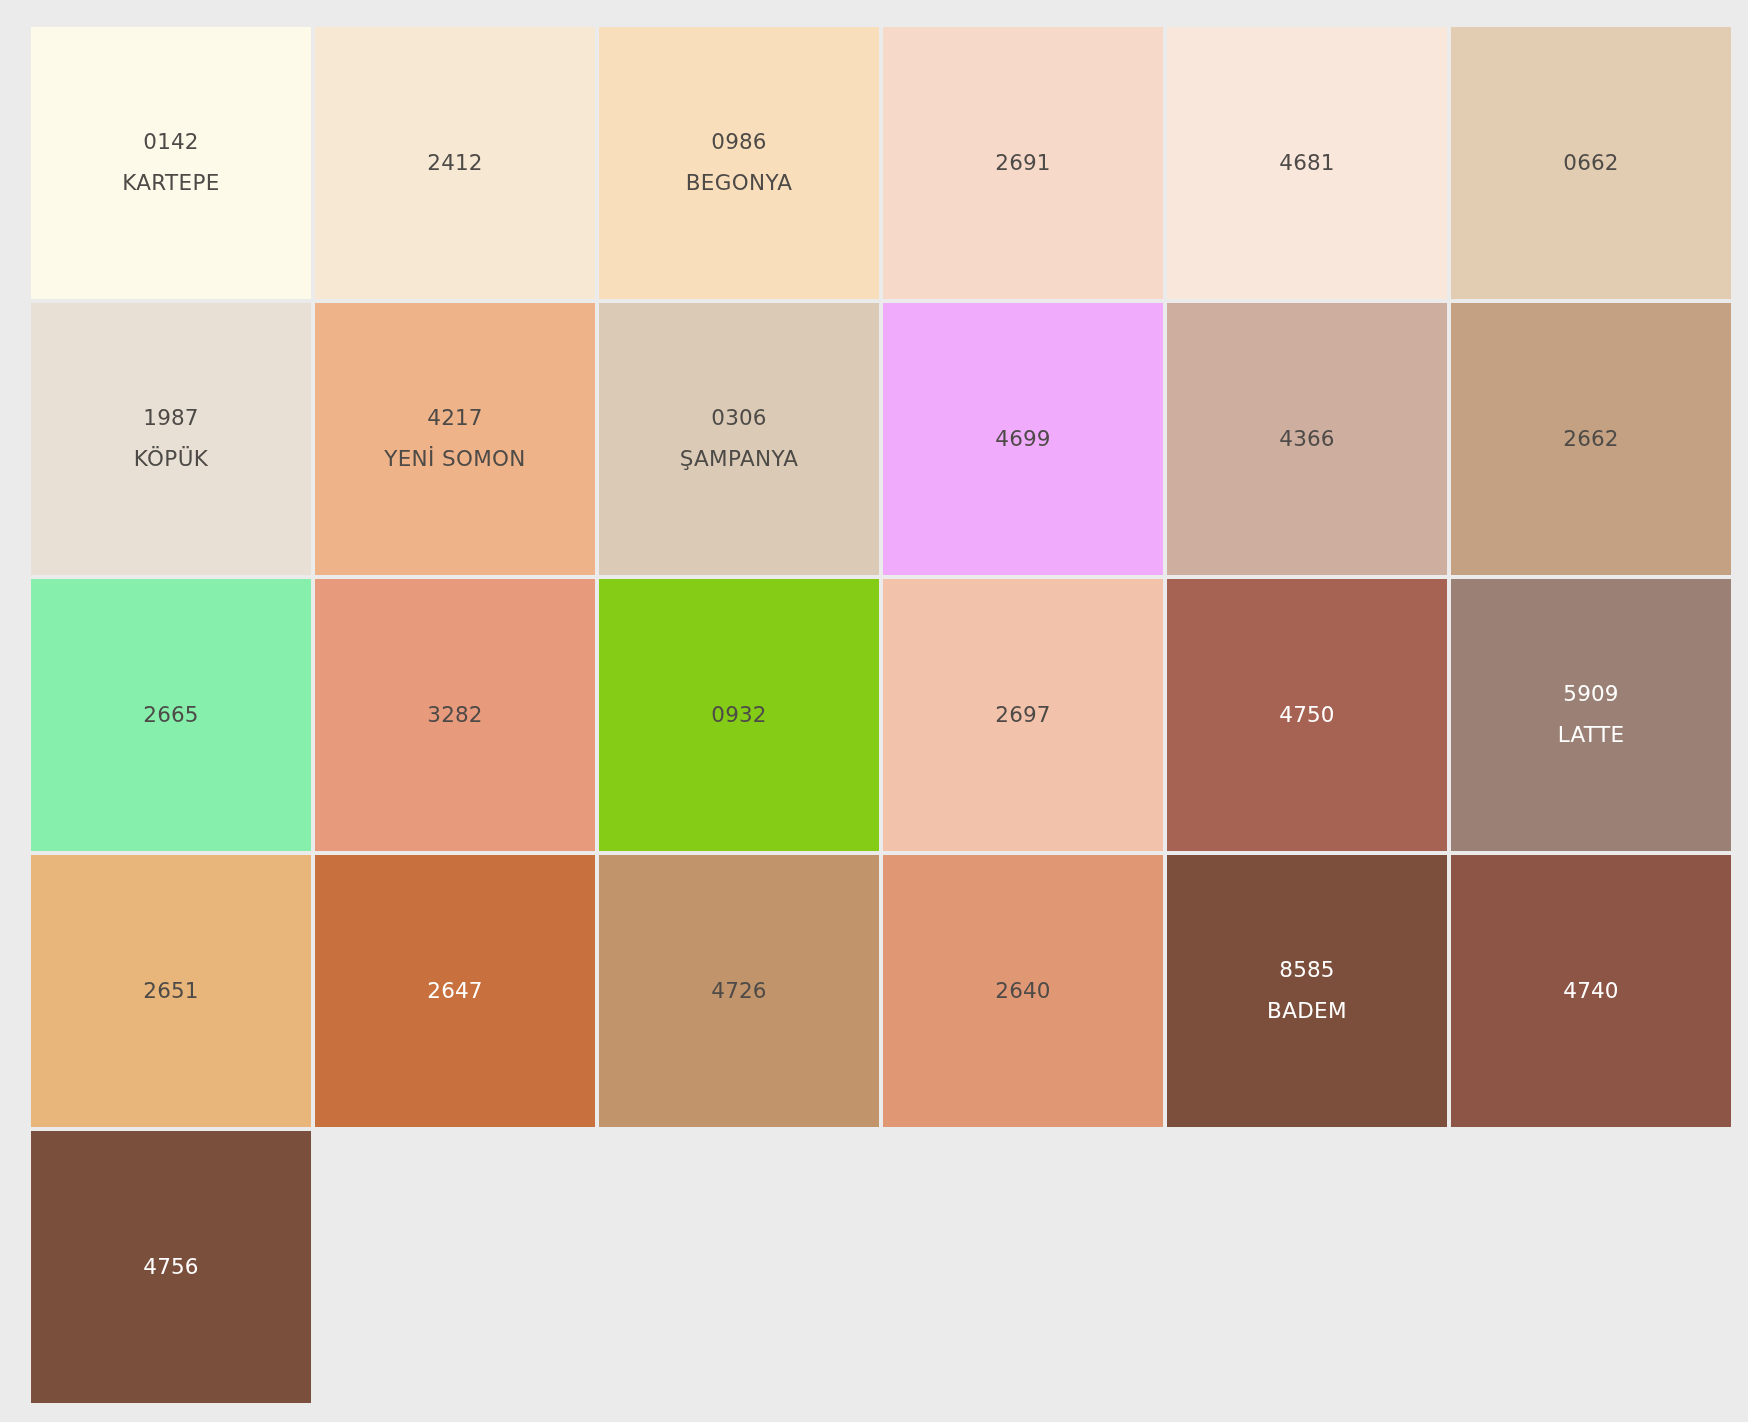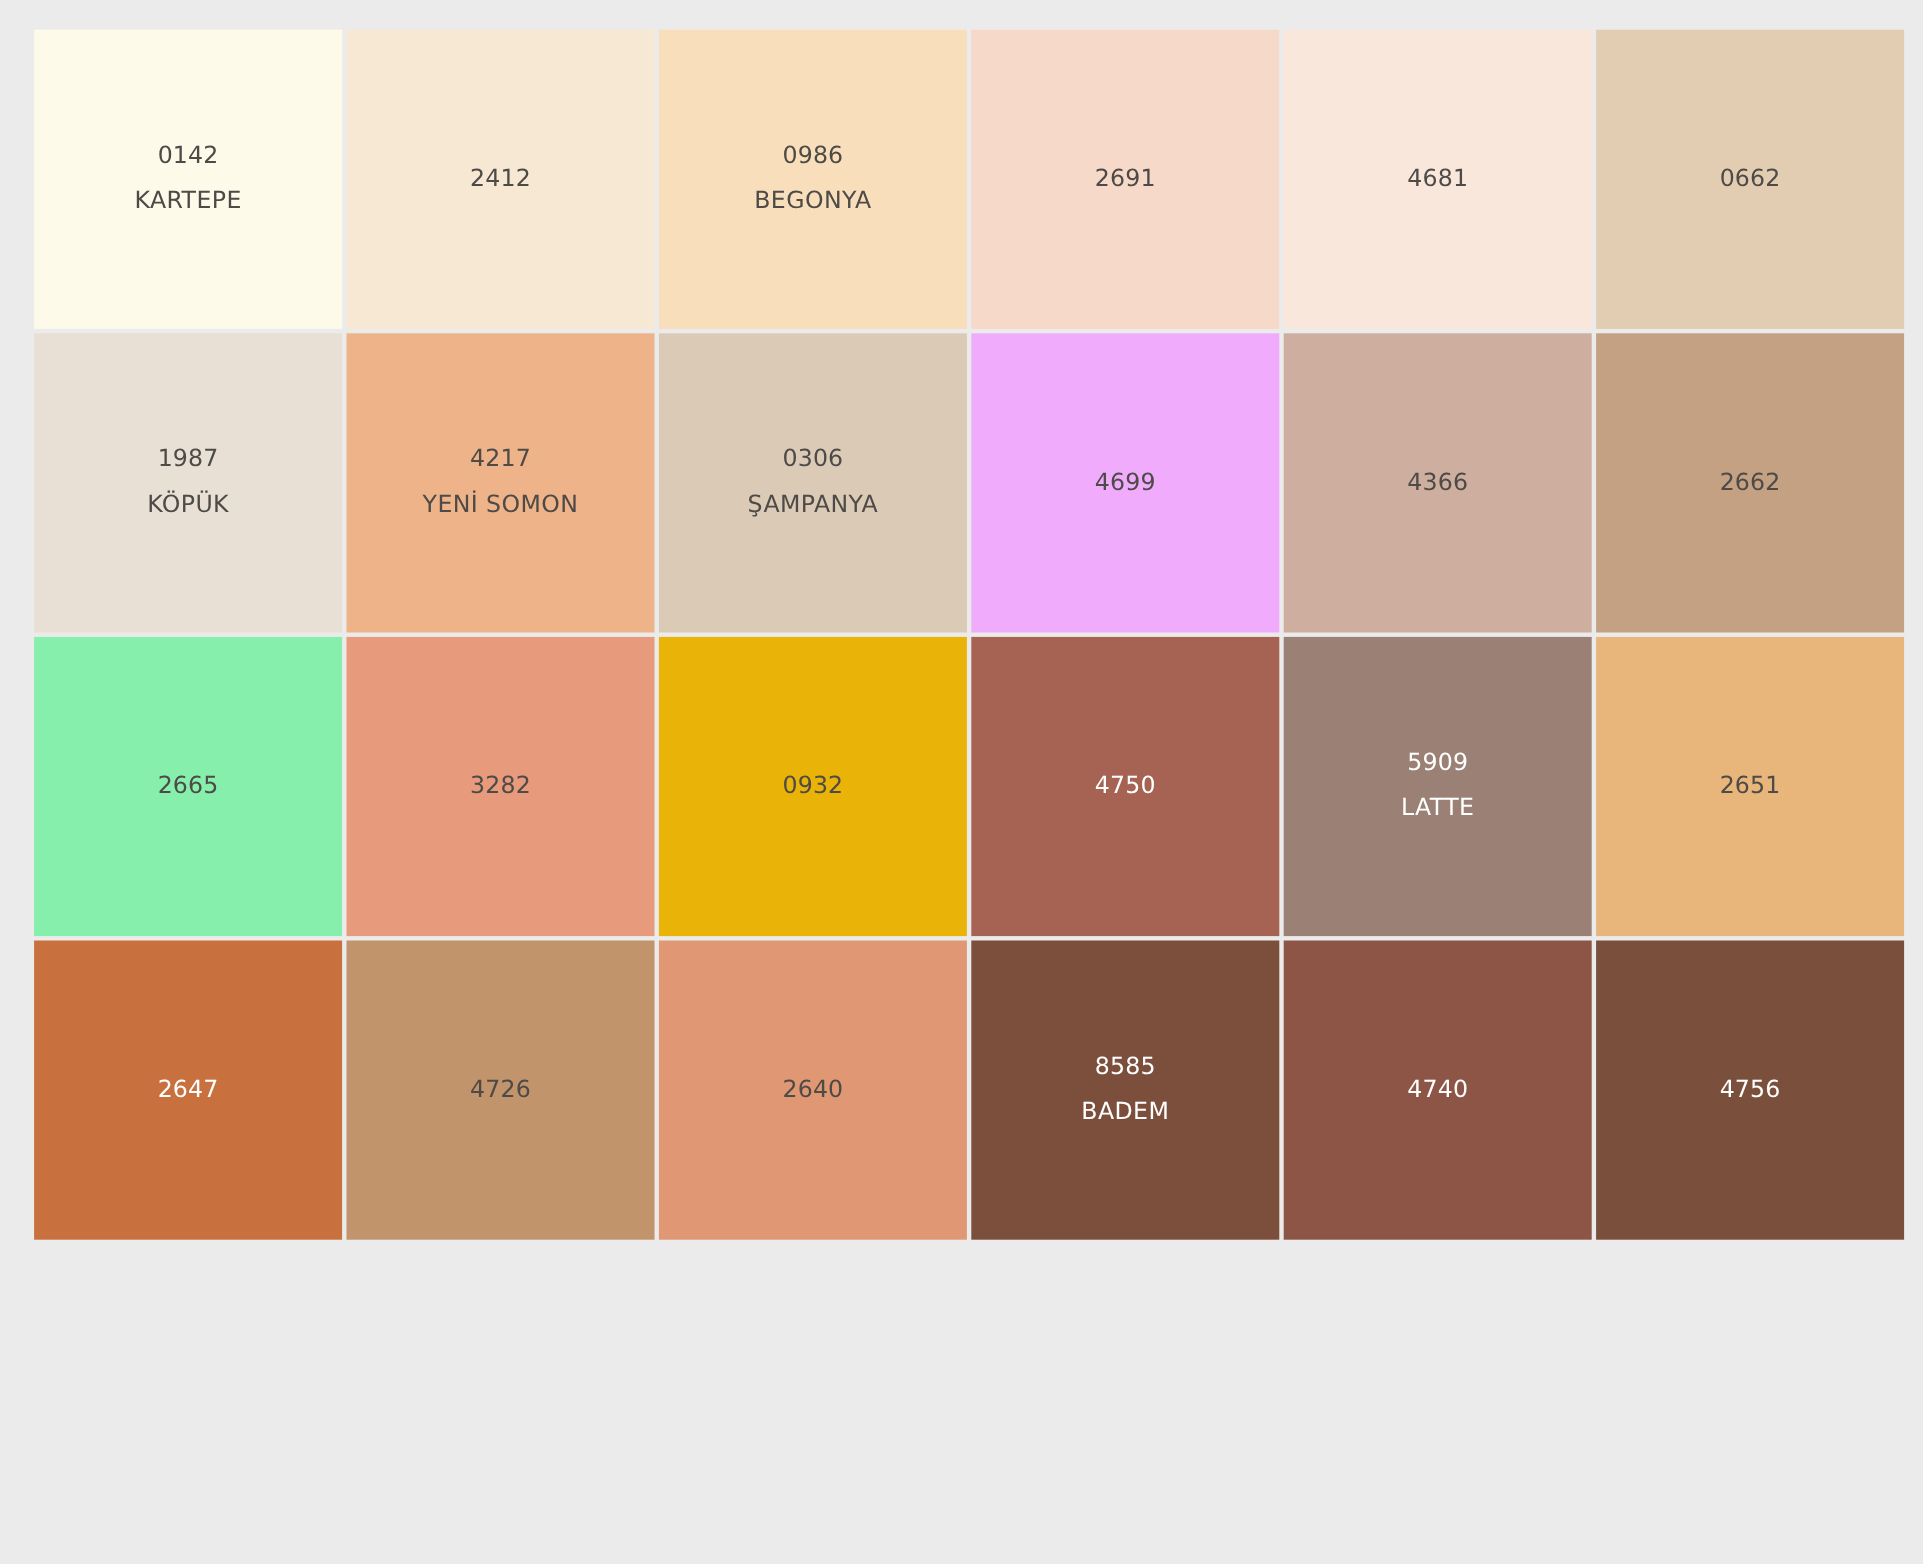--- a/index.html
+++ b/index.html
@@ -105,22 +105,25 @@
     </div>
     <div class="swatch dark-text no-name" style="background: rgb(195, 161, 130);">
       <div class="swatch-code">2662</div>
     </div>
     <div class="swatch dark-text no-name" style="background: #86efac;">
       <div class="swatch-code">2665</div>
     </div>
     <div class="swatch dark-text no-name" style="background: rgb(231, 155, 124);">
       <div class="swatch-code">3282</div>
     </div>
-    <div class="swatch dark-text no-name" style="background: #eab308; align-items: center;">
+    <div class="swatch dark-text no-name" style="background: #84cc16; align-items: center;">
       <div class="swatch-code">0932</div>
+    </div>
+    <div class="swatch dark-text no-name" style="background: rgb(242, 194, 170);">
+      <div class="swatch-code">2697</div>
     </div>
     <div class="swatch light-text no-name" style="background: rgb(166, 99, 83);">
       <div class="swatch-code">4750</div>
     </div>
     <div class="swatch light-text" style="background: rgb(154, 128, 117);">
       <div class="swatch-code">5909</div>
       <div class="swatch-name">LATTE</div>
     </div>
     <div class="swatch dark-text no-name" style="background: rgb(232, 181, 122);">
       <div class="swatch-code">2651</div>

